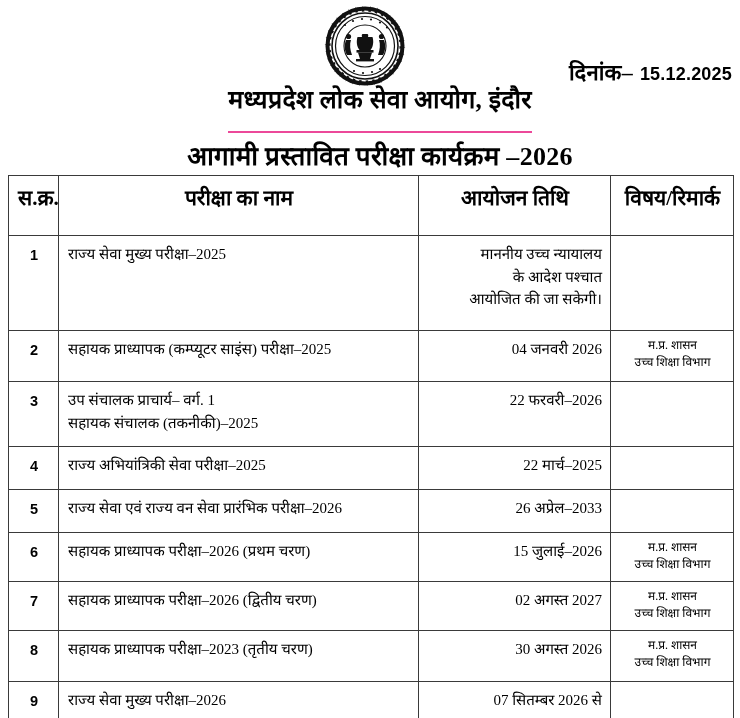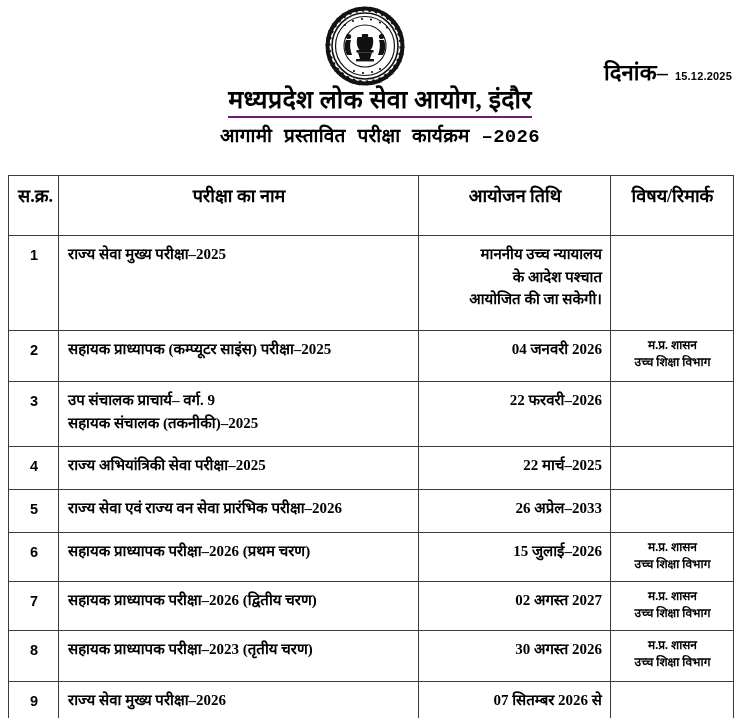--- a/index.html
+++ b/index.html
@@ -44,73 +44,72 @@
     font-family: "Liberation Sans", "DejaVu Sans", sans-serif;
   }
   .date-line .date-label {
     font-family: "Liberation Serif", "DejaVu Serif", serif;
     font-weight: 600;
     font-size: 22px;
   }
   .date-line .date-value {
     font-family: "Liberation Sans", "DejaVu Sans", sans-serif;
     font-weight: 700;
-    font-size: 11px;
+    font-size: 18px;
     margin-left: 7px;
   }
 
   .title-block {
     position: absolute;
     left: 0;
     top: 84px;
     width: 740px;
     text-align: center;
     padding-left: 20px;
     box-sizing: border-box;
   }
   .title-line1 {
     font-size: 25px;
     font-weight: 700;
     letter-spacing: 0.3px;
     display: inline-block;
-    border-bottom: 2px solid #701a75;
-    padding-bottom: 1px;
+    border-bottom: 2px solid #ec4899;
+    padding-bottom: 16px;
     line-height: 1.25;
   }
   .title-line2 {
-    font-size: 19px;
+    font-size: 26px;
     font-weight: 700;
     letter-spacing: 0.3px;
     line-height: 1.3;
     margin-top: 7px;
-    font-family: Liberation Mono, monospace;
   }
 
   
   .schedule-table {
     position: absolute;
     left: 8px;
     top: 175px;
     width: 725px;
     border-collapse: collapse;
     table-layout: fixed;
     font-size: 15px;
   }
   .schedule-table td,
   .schedule-table th {
     border: 1px solid #3a3a3a;
     vertical-align: top;
     padding: 7px 8px 7px 9px;
     line-height: 1.5;
-    font-weight: 700;
+    font-weight: 400;
   }
   .schedule-table thead th {
     text-align: center;
     font-weight: 700;
-    font-size: 18px;
+    font-size: 21px;
     height: 45px;
     vertical-align: top;
     padding-top: 7px;
   }
   .col-sno    { width: 50px; }
   .col-name   { width: 360px; }
   .col-date   { width: 192px; }
   .col-remark { width: 123px; }
 
   td.cell-sno {
@@ -234,21 +233,21 @@
           <span class="cell-line">04 जनवरी 2026</span>
         </td>
         <td class="cell-remark">
           <span class="cell-line">म.प्र. शासन</span>
           <span class="cell-line">उच्च शिक्षा विभाग</span>
         </td>
       </tr>
       <tr class="r3">
         <td class="cell-sno">3</td>
         <td class="cell-name">
-          <span class="cell-line">उप संचालक प्राचार्य– वर्ग. 9</span>
+          <span class="cell-line">उप संचालक प्राचार्य– वर्ग. 1</span>
           <span class="cell-line">सहायक संचालक (तकनीकी)–2025</span>
         </td>
         <td class="cell-date">
           <span class="cell-line">22 फरवरी–2026</span>
         </td>
         <td class="cell-remark"></td>
       </tr>
       <tr class="r4">
         <td class="cell-sno">4</td>
         <td class="cell-name">

